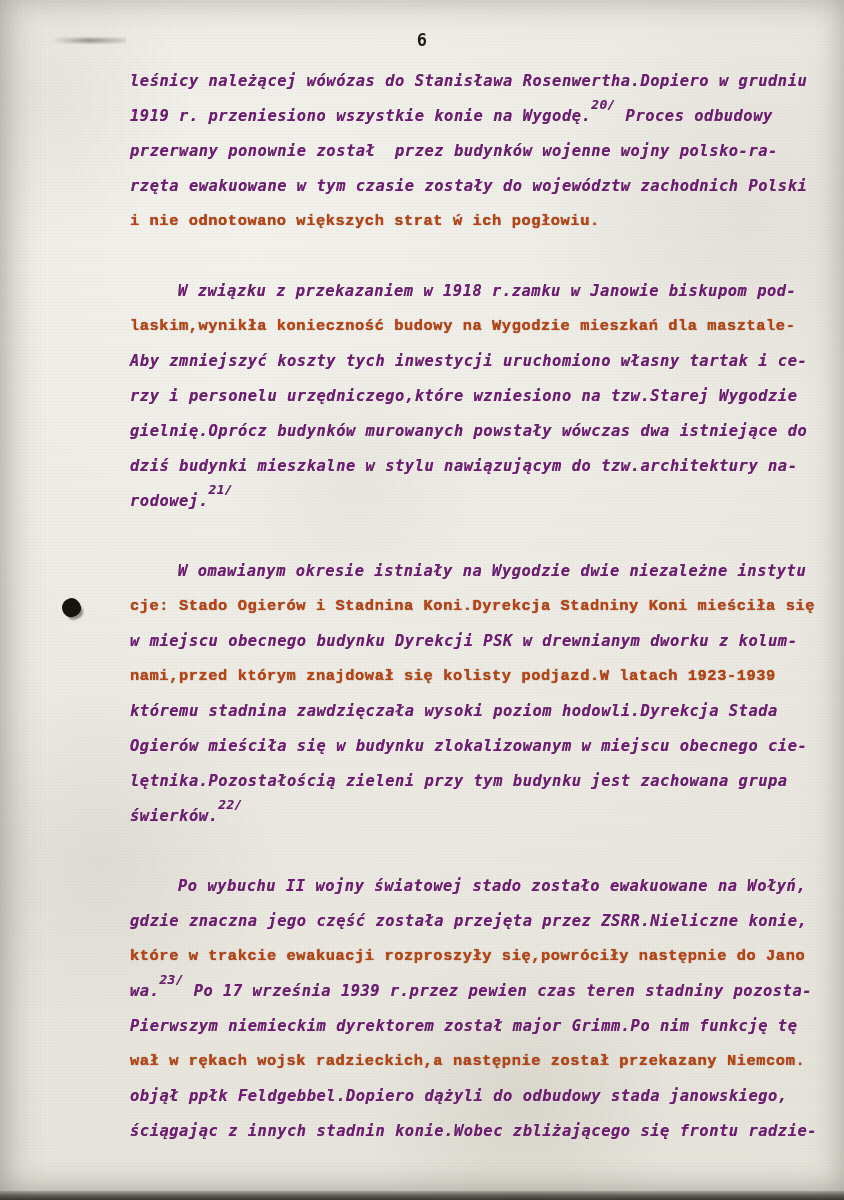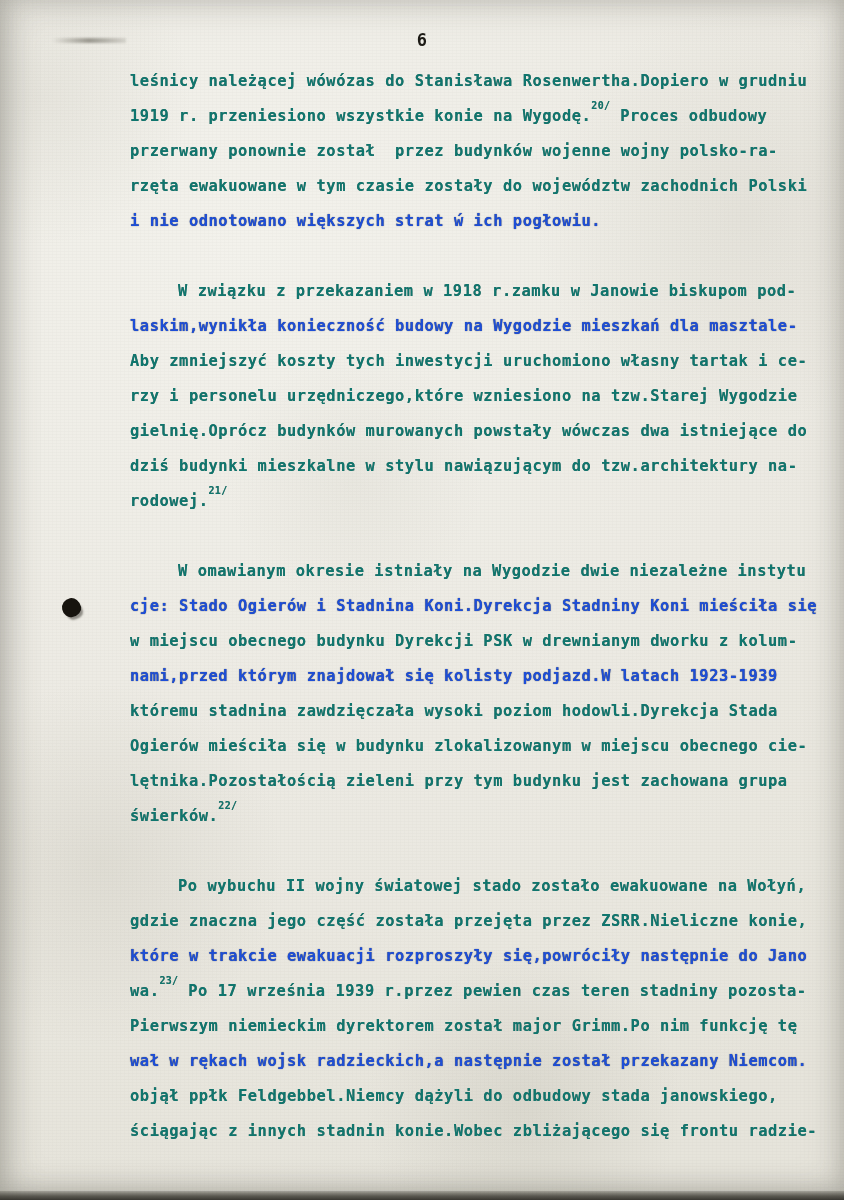--- a/index.html
+++ b/index.html
@@ -102,28 +102,28 @@
     line-height: 35px;
     font-size: 15.4px;
     letter-spacing: .55px;
     color: #23211b;
     white-space: pre;
     font-weight: 700;
     text-shadow: 0 0 .6px rgba(35,33,27,.55);
   }
   .tline.indent { text-indent: 48px; }
   .tline sup {
-    font-size: 10px;
+    font-size: 13px;
     line-height: 0;
     position: relative;
     top: -6px;
     letter-spacing: .3px;
   }
-  .w-mid    { color: #0f766e; font-weight: 700; }
-  .w-heavy  { color: #1d4ed8; font-weight: 700; text-shadow: 0 0 1px rgba(24,22,15,.8); }
+  .w-mid    { color: #701a75; font-weight: 700; font-style: italic; }
+  .w-heavy  { color: #c2410c; font-weight: 700; text-shadow: 0 0 1px rgba(24,22,15,.8); font-family: Liberation Mono, monospace; }
 
   .blur-1 { filter: blur(.18px); }
 </style>
 </head>
 <body>
 
 <div class="page">
 
   <div class="paper-base"></div>
   <div class="paper-mottle"></div>
@@ -158,19 +158,19 @@
       <div class="tline w-mid blur-1">Ogierów mieściła się w budynku zlokalizowanym w miejscu obecnego cie-</div>
       <div class="tline w-mid">lętnika.Pozostałością zieleni przy tym budynku jest zachowana grupa</div>
       <div class="tline w-mid blur-1"><span>świerków.</span><sup>22/</sup></div>
       <div class="tline"></div>
       <div class="tline indent w-mid">Po wybuchu II wojny światowej stado zostało ewakuowane na Wołyń,</div>
       <div class="tline w-mid blur-1">gdzie znaczna jego część została przejęta przez ZSRR.Nieliczne konie,</div>
       <div class="tline w-heavy">które w trakcie ewakuacji rozproszyły się,powróciły następnie do Jano</div>
       <div class="tline w-mid blur-1"><span>wa.</span><sup>23/</sup><span> Po 17 września 1939 r.przez pewien czas teren stadniny pozosta-</span></div>
       <div class="tline w-mid blur-1">Pierwszym niemieckim dyrektorem został major Grimm.Po nim funkcję tę</div>
       <div class="tline w-heavy">wał w rękach wojsk radzieckich,a następnie został przekazany Niemcom.</div>
-      <div class="tline w-mid">objął ppłk Feldgebbel.Niemcy dążyli do odbudowy stada janowskiego,</div>
+      <div class="tline w-mid">objął ppłk Feldgebbel.Dopiero dążyli do odbudowy stada janowskiego,</div>
       <div class="tline w-mid blur-1">ściągając z innych stadnin konie.Wobec zbliżającego się frontu radzie-</div>
     </div>
 
   <div class="edge-shade"></div>
   <div class="bottom-edge"></div>
 </div>
 
 </body></html>

